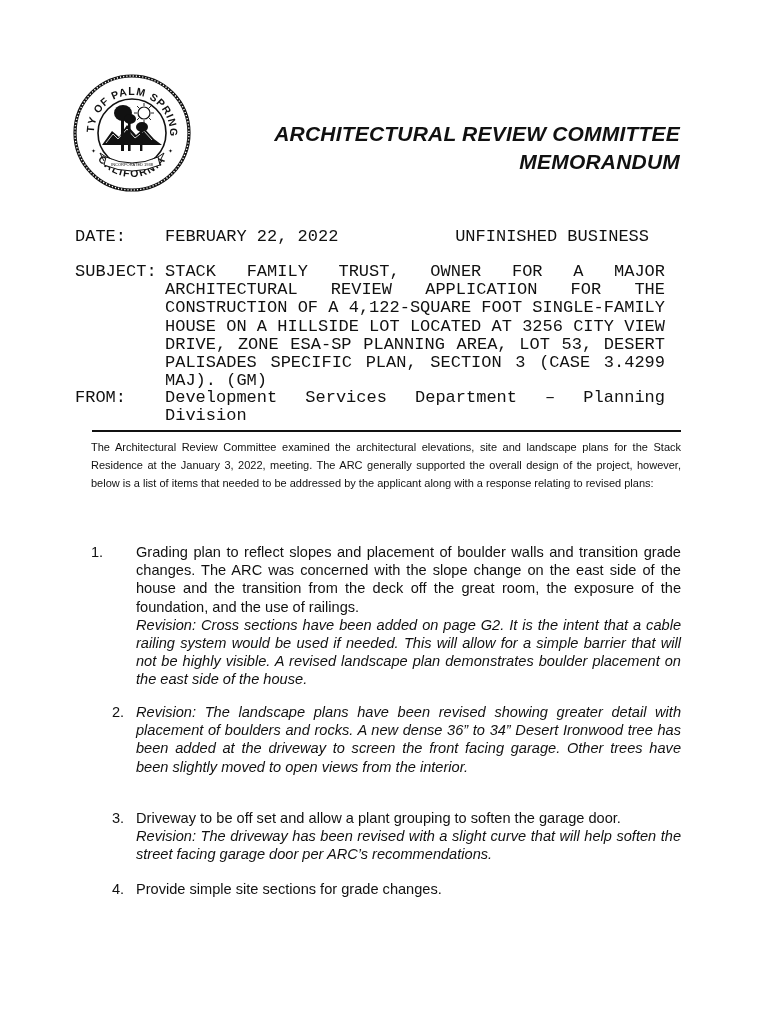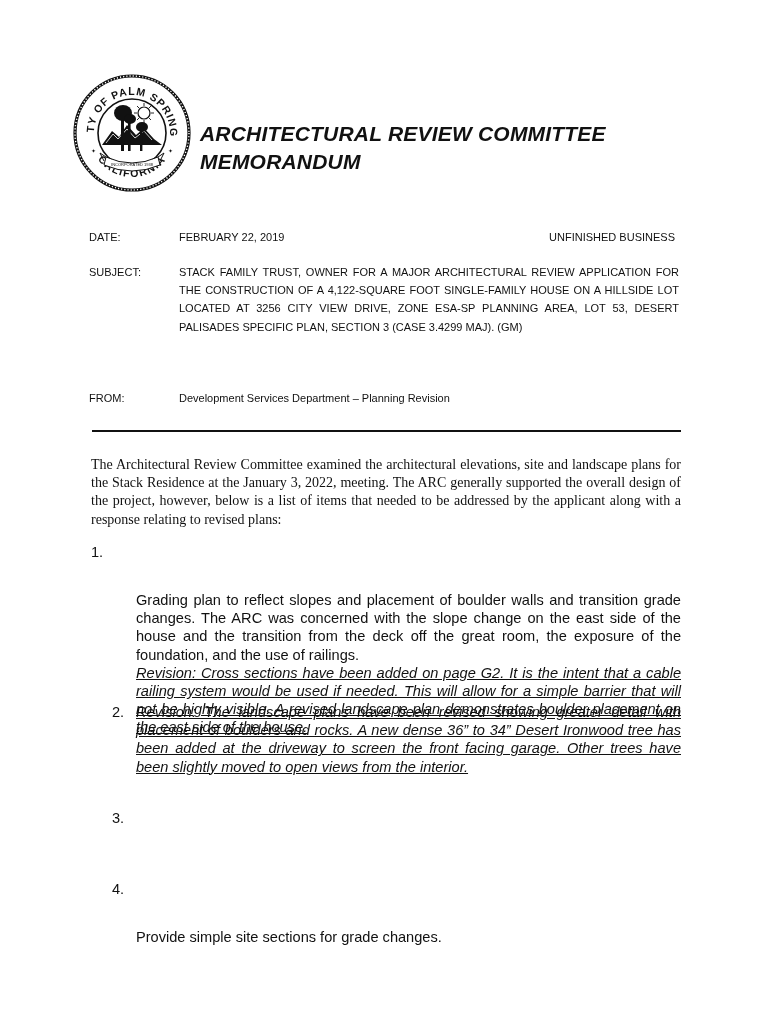--- a/index.html
+++ b/index.html
@@ -8,48 +8,48 @@
     font-family: "Liberation Sans", sans-serif; color: #111111;
   }
   .page { position: absolute; left: 0; top: 0; width: 770px; height: 1024px; }
 
   
   .seal { position: absolute; left: 72px; top: 73px; width: 120px; height: 120px; }
 
   
   .title {
     position: absolute; left: 200px; top: 120px; width: 480px;
-    text-align: left; font-weight: bold; font-style: italic;
+    text-align: right; font-weight: bold; font-style: italic;
     font-size: 21px; line-height: 28px; letter-spacing: 0.2px;
   }
 
   
-  .hdr-row { position: absolute; left: 89px; width: 590px; font-size: 11px; line-height: 18.2px; }
+  .hdr-row { position: absolute; left: 75px; width: 590px; font-size: 17px; line-height: 18.2px; font-family: Liberation Mono, monospace; }
   .hdr-label { position: absolute; left: 0; top: 0; }
   .hdr-value { position: absolute; left: 90px; top: 0; width: 500px; text-align: justify; }
-  .hdr-right { position: absolute; right: 4px; top: 0; }
+  .hdr-right { position: absolute; right: 16px; top: 0; }
   .date-row { top: 228px; }
   .subject-row { top: 263px; height: 110px; }
   .from-row { top: 389px; }
 
   .rule {
     position: absolute; left: 92px; top: 430px; width: 589px; height: 2px;
     background: #111111;
   }
 
   .intro {
-    position: absolute; left: 91px; top: 456px; width: 590px;
-    font-size: 14px; line-height: 18.2px; text-align: justify; font-family: Liberation Serif, serif;
+    position: absolute; left: 91px; top: 438px; width: 590px;
+    font-size: 11px; line-height: 18.2px; text-align: justify;
   }
 
   .item { position: absolute; left: 91px; width: 590px; font-size: 14.6px; line-height: 18.2px; }
   .item-num { position: absolute; top: 0; }
   .item-body { position: absolute; left: 45px; top: 0; width: 545px; text-align: justify; }
-  .item-body .rev { font-style: italic; display: block; text-decoration: underline; }
-  .item-body .req { display: block; margin-top: 48px; }
+  .item-body .rev { font-style: italic; display: block; }
+  .item-body .req { display: block; }
 
   .item-1 { top: 543px; }
   .item-1 .item-num { left: 0; }
   .item-2 { top: 703px; }
   .item-2 .item-num { left: 21px; }
   .item-3 { top: 809px; }
   .item-3 .item-num { left: 21px; }
   .item-4 { top: 880px; }
   .item-4 .item-num { left: 21px; }
 
@@ -111,32 +111,32 @@
     </svg>
   </div>
 
   <div class="title">
     <div>ARCHITECTURAL REVIEW COMMITTEE</div>
     <div>MEMORANDUM</div>
   </div>
 
   <div class="hdr-row date-row">
     <span class="hdr-label">DATE:</span>
-    <span class="hdr-value">FEBRUARY 22, 2019</span>
+    <span class="hdr-value">FEBRUARY 22, 2022</span>
     <span class="hdr-right">UNFINISHED BUSINESS</span>
   </div>
 
   <div class="hdr-row subject-row">
     <span class="hdr-label">SUBJECT:</span>
     <span class="hdr-value last-line-left">STACK FAMILY TRUST, OWNER FOR A MAJOR ARCHITECTURAL REVIEW APPLICATION FOR THE CONSTRUCTION OF A 4,122-SQUARE FOOT SINGLE-FAMILY HOUSE ON A HILLSIDE LOT LOCATED AT 3256 CITY VIEW DRIVE, ZONE ESA-SP PLANNING AREA, LOT 53, DESERT PALISADES SPECIFIC PLAN, SECTION 3 (CASE 3.4299 MAJ). (GM)</span>
   </div>
 
   <div class="hdr-row from-row">
     <span class="hdr-label">FROM:</span>
-    <span class="hdr-value">Development Services Department – Planning Revision</span>
+    <span class="hdr-value">Development Services Department – Planning Division</span>
   </div>
 
   <div class="rule"></div>
 
   <div class="intro last-line-left">The Architectural Review Committee examined the architectural elevations, site and landscape plans for the Stack Residence at the January 3, 2022, meeting.  The ARC generally supported the overall design of the project, however, below is a list of items that needed to be addressed by the applicant along with a response relating to revised plans:</div>
 
   <div class="item item-1">
     <span class="item-num">1.</span>
     <div class="item-body">
       <span class="req last-line-left">Grading plan to reflect slopes and placement of boulder walls and transition grade changes.  The ARC was concerned with the slope change on the east side of the house and the transition from the deck off the great room, the exposure of the foundation, and the use of railings.</span>
@@ -147,20 +147,22 @@
   <div class="item item-2">
     <span class="item-num">2.</span>
     <div class="item-body">
       <span class="rev last-line-left">Revision: The landscape plans have been revised showing greater detail with placement of boulders and rocks.  A new dense 36” to 34” Desert Ironwood tree has been added at the driveway to screen the front facing garage. Other trees have been slightly moved to open views from the interior.</span>
     </div>
   </div>
 
   <div class="item item-3">
     <span class="item-num">3.</span>
     <div class="item-body">
+      <span class="req last-line-left">Driveway to be off set and allow a plant grouping to soften the garage door.</span>
+      <span class="rev last-line-left">Revision: The driveway has been revised with a slight curve that will help soften the street facing garage door per ARC’s recommendations.</span>
     </div>
   </div>
 
   <div class="item item-4">
     <span class="item-num">4.</span>
     <div class="item-body">
       <span class="req last-line-left">Provide simple site sections for grade changes.</span>
     </div>
   </div>
 

